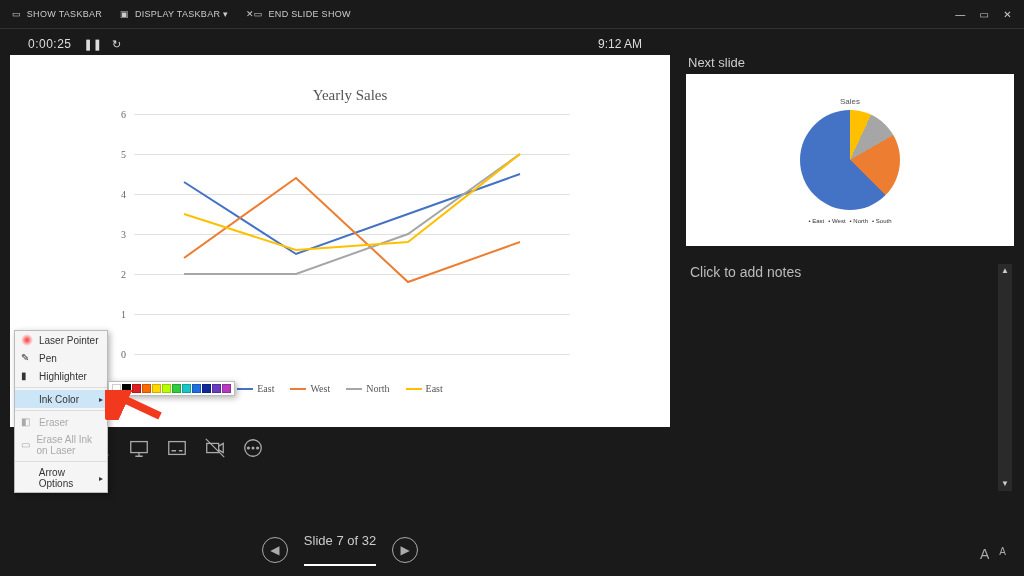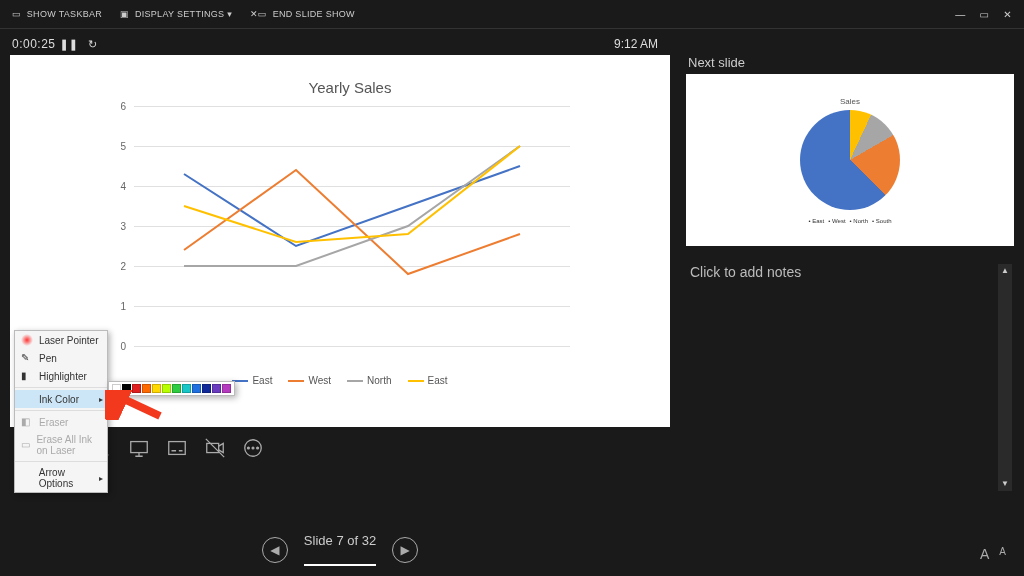--- a/index.html
+++ b/index.html
@@ -6,33 +6,33 @@
   html, body { width: 1024px; height: 576px; overflow: hidden; font-family: 'Segoe UI', Arial, sans-serif; background: #1a1a1a; color: #fff; font-size: 11px; }
 
   
   .top-toolbar { height: 28px; display: flex; align-items: center; padding: 0 12px; gap: 18px; color: #ccc; font-size: 9px; letter-spacing: 0.3px; }
   .top-toolbar .tbtn { display: flex; align-items: center; gap: 6px; cursor: pointer; }
   .top-toolbar .spacer { flex: 1; }
   .win-controls { display: flex; gap: 14px; font-size: 10px; }
   .hr { height: 1px; background: #333; margin: 0 0 4px 0; }
 
   
-  .time-row { height: 22px; display: flex; align-items: center; padding: 0 12px; gap: 4px; color: #ddd; font-size: 12px; }
+  .time-row { height: 22px; display: flex; align-items: center; padding: 0 28px; gap: 12px; color: #ddd; font-size: 12px; }
   .time-row .elapsed { letter-spacing: 0.5px; }
   .time-row .icons { display: flex; gap: 10px; font-size: 11px; }
   .time-row .clock { margin-left: auto; margin-right: 354px; }
 
   
   .main { display: flex; padding: 0 10px; gap: 16px; height: 440px; }
   .left { flex: 0 0 660px; display: flex; flex-direction: column; }
   .right { flex: 1; display: flex; flex-direction: column; gap: 14px; }
 
   
   .slide { width: 660px; height: 372px; background: #fff; color: #444; position: relative; }
-  .chart-wrap { position: absolute; left: 100px; top: 24px; width: 480px; height: 300px; }
+  .chart-wrap { position: absolute; left: 100px; top: 32px; width: 480px; height: 300px; font-family: Liberation Serif, serif; }
   .chart-title { text-align: center; color: #555; font-size: 15px; margin-bottom: 10px; font-weight: 400; }
   .chart-area { position: relative; width: 460px; height: 240px; }
   .y-axis { position: absolute; left: 0; top: 0; width: 20px; height: 100%; }
   .y-tick { position: absolute; right: 4px; font-size: 10px; color: #666; transform: translateY(-50%); }
   .grid-line { position: absolute; left: 24px; right: 0; height: 1px; background: #e0e0e0; }
   .x-labels { position: absolute; left: 24px; right: 0; bottom: -18px; display: flex; justify-content: space-around; font-size: 10px; color: #666; }
   .line-svg { position: absolute; left: 24px; top: 0; width: 436px; height: 240px; }
   .line-svg path { fill: none; stroke-width: 2; }
   .legend { position: absolute; bottom: -40px; left: 0; right: 0; display: flex; justify-content: center; gap: 16px; font-size: 10px; color: #555; text-align: center; }
   .legend .item { display: flex; align-items: center; gap: 4px; }
@@ -86,21 +86,21 @@
 </head>
 <body>
 
 <div class="top-toolbar">
   <div class="tbtn">
     <span>▭</span>
     <span>SHOW TASKBAR</span>
   </div>
   <div class="tbtn">
     <span>▣</span>
-    <span>DISPLAY SETTINGS ▾</span>
+    <span>DISPLAY TASKBAR ▾</span>
   </div>
   <div class="tbtn">
     <span>✕▭</span>
     <span>END SLIDE SHOW</span>
   </div>
   <div class="spacer"></div>
   <div class="win-controls">
     <span>—</span>
     <span>▭</span>
     <span>✕</span>

